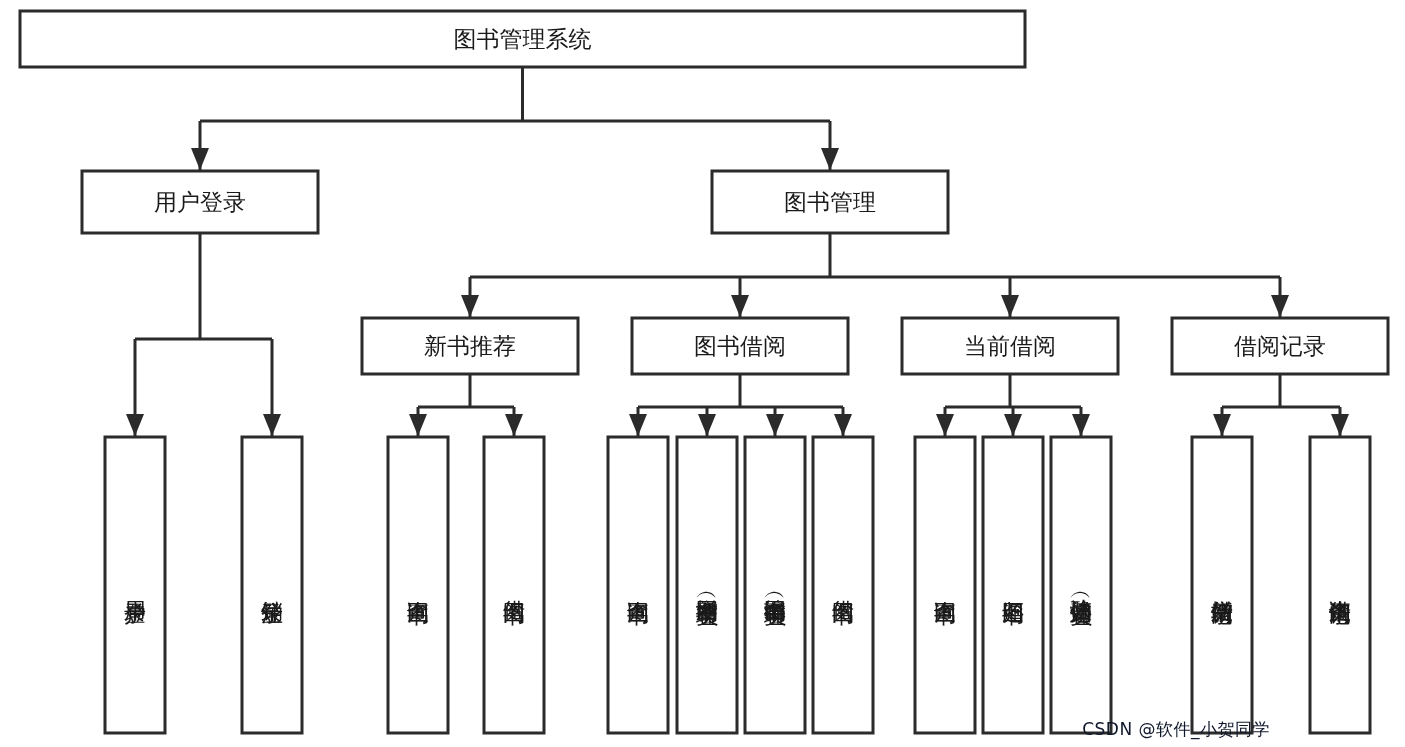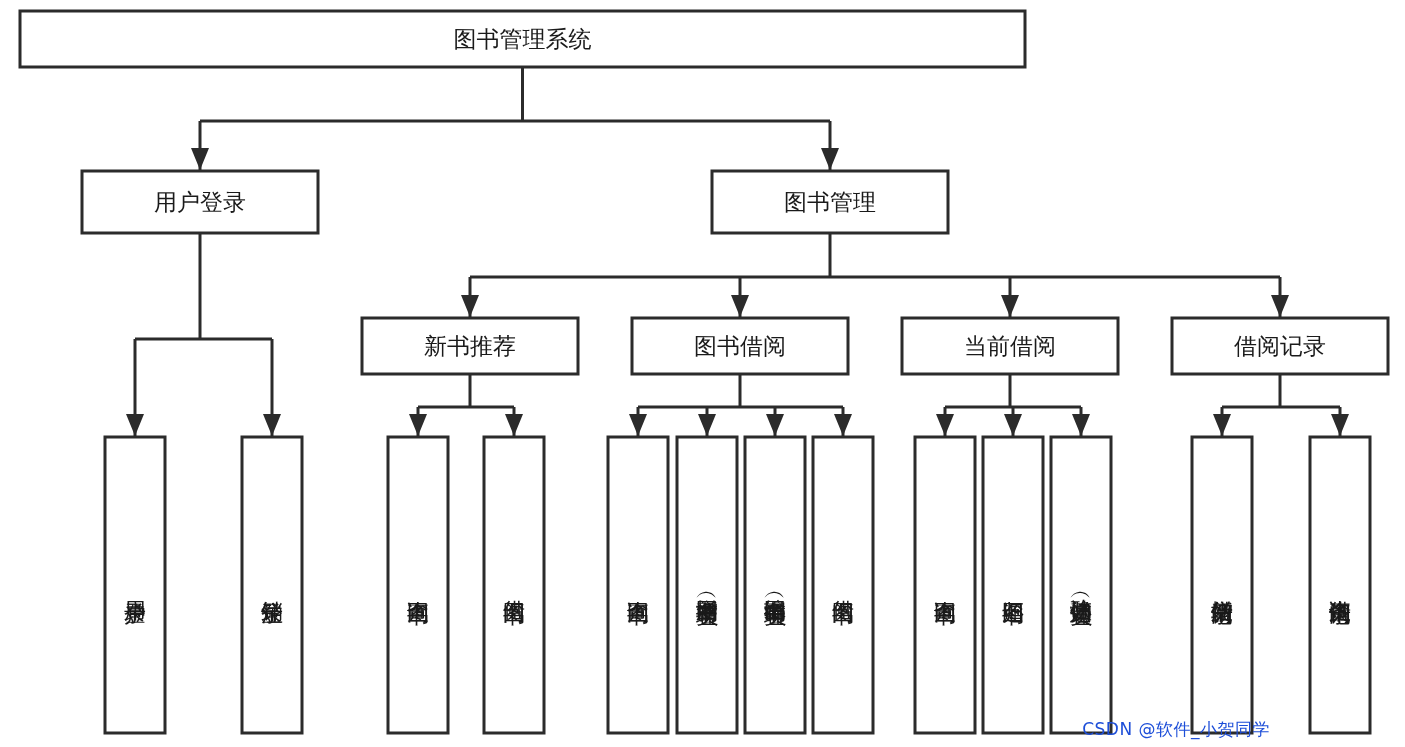--- a/index.html
+++ b/index.html
@@ -46,21 +46,21 @@
     fill: #1a1a1a;
     text-anchor: middle;
     dominant-baseline: middle;
   }
   .watermark {
     position: absolute;
     right: 14px;
     bottom: 6px;
     font-family: "DejaVu Sans", "Liberation Sans", sans-serif;
     font-size: 17px;
-    color: #1d4ed8;
+    color: #0f172a;
     letter-spacing: 0.5px;
     white-space: nowrap;
     pointer-events: none;
   }
   .vlabel-host {
     position: absolute;
     display: flex;
     align-items: center;
     justify-content: center;
     pointer-events: none;

